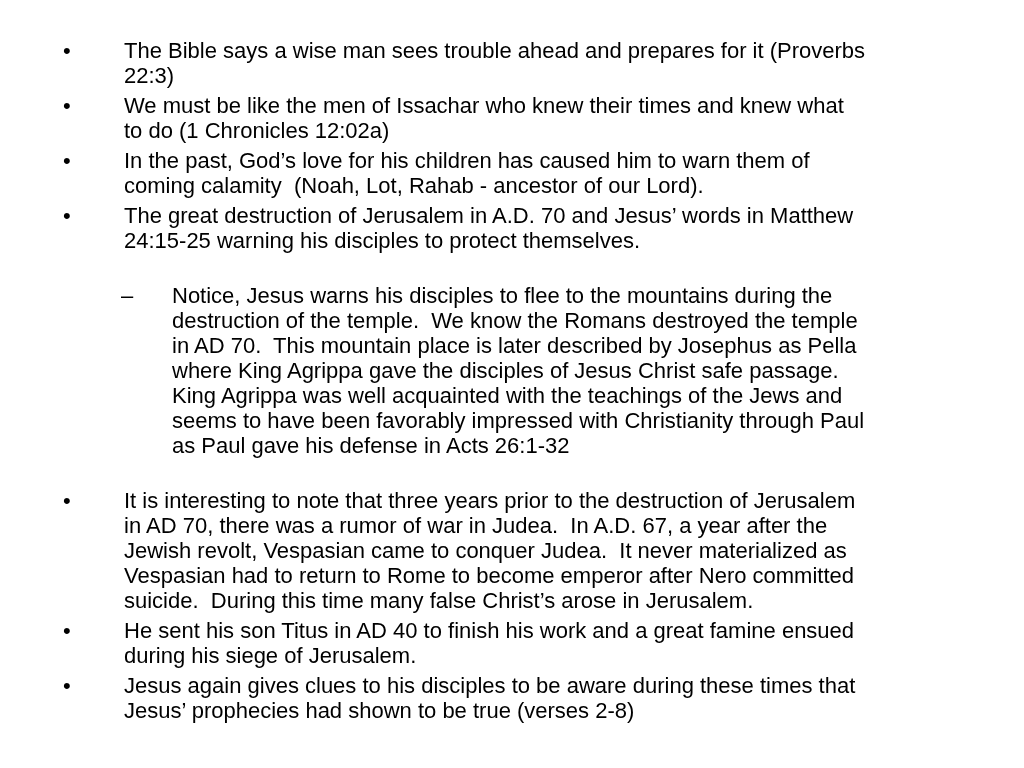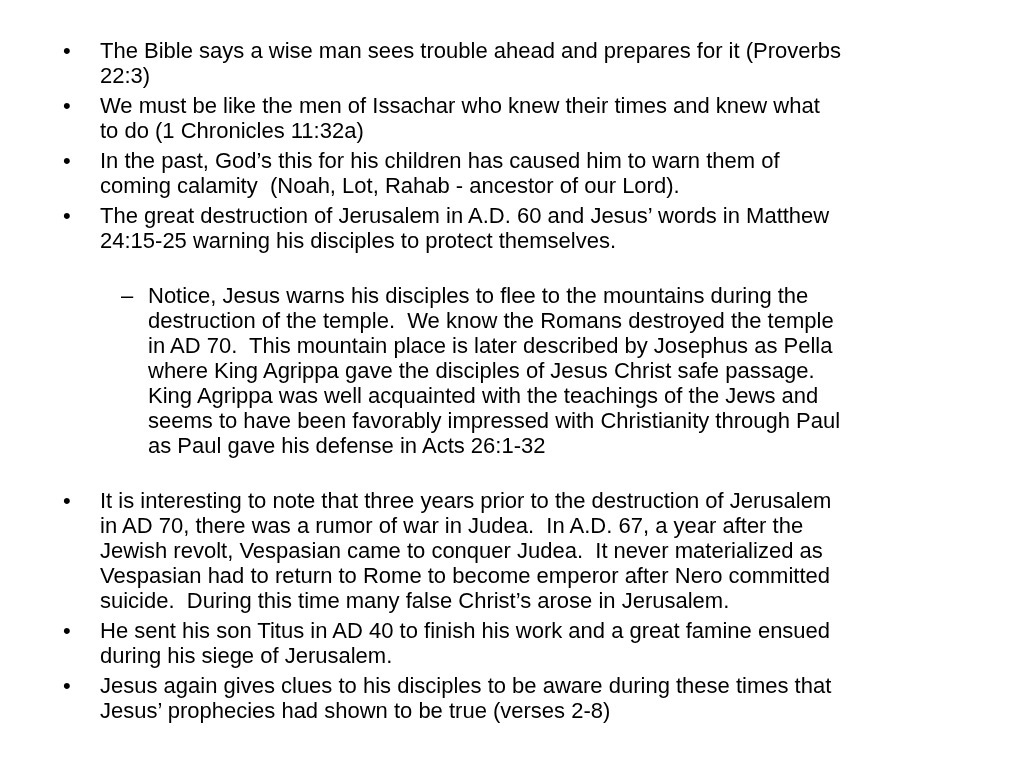--- a/index.html
+++ b/index.html
@@ -35,48 +35,49 @@
   }
   .item.l2 { padding-left: 121px; }
   .item.l2 .marker {
     flex: none;
     width: 27px;
   }
   .text {
     flex: 1;
     white-space: pre-wrap;
     padding-right: 40px;
+    margin-left: 24px;
   }
   .spacer {
     height: 25px;
   }
 </style>
 </head>
 <body>
 
 <div class="slide" style="background-color: rgb(255, 255, 255); color: rgb(0, 0, 0);">
   <div class="bullet-list">
       <div class="item l1">
     <span class="marker">•</span>
     <span class="text">The Bible says a wise man sees trouble ahead and prepares for it (Proverbs
 22:3)</span>
   </div>
       <div class="item l1">
     <span class="marker">•</span>
     <span class="text">We must be like the men of Issachar who knew their times and knew what
-to do (1 Chronicles 11:32a)</span>
+to do (1 Chronicles 12:02a)</span>
   </div>
       <div class="item l1">
     <span class="marker">•</span>
-    <span class="text">In the past, God’s this for his children has caused him to warn them of
+    <span class="text">In the past, God’s love for his children has caused him to warn them of
 coming calamity  (Noah, Lot, Rahab - ancestor of our Lord).</span>
   </div>
       <div class="item l1">
     <span class="marker">•</span>
-    <span class="text">The great destruction of Jerusalem in A.D. 60 and Jesus’ words in Matthew
+    <span class="text">The great destruction of Jerusalem in A.D. 70 and Jesus’ words in Matthew
 24:15-25 warning his disciples to protect themselves.</span>
   </div>
       <div class="spacer"></div>
       <div class="item l2">
     <span class="marker">–</span>
     <span class="text">Notice, Jesus warns his disciples to flee to the mountains during the
 destruction of the temple.  We know the Romans destroyed the temple
 in AD 70.  This mountain place is later described by Josephus as Pella
 where King Agrippa gave the disciples of Jesus Christ safe passage.
 King Agrippa was well acquainted with the teachings of the Jews and

